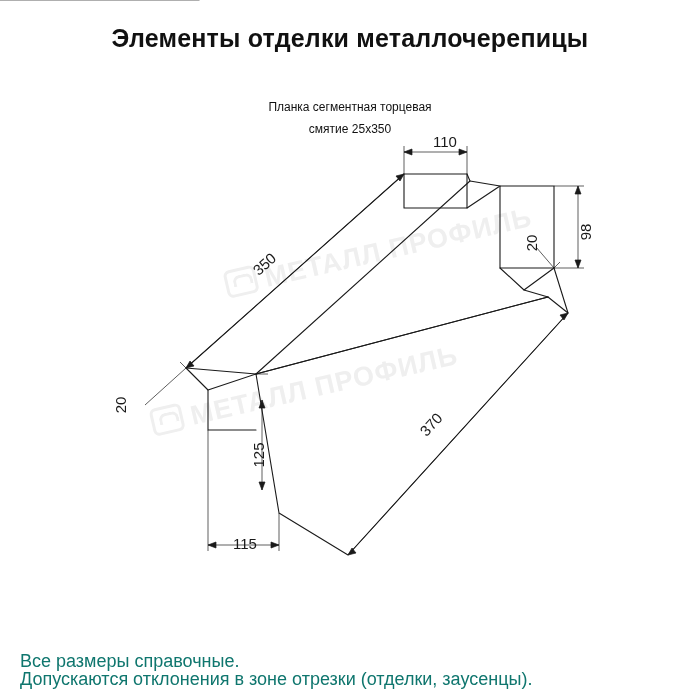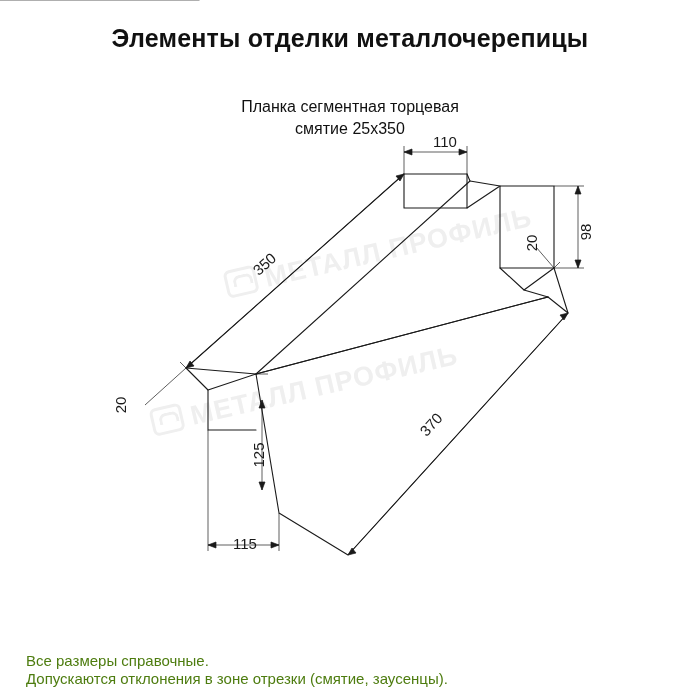--- a/index.html
+++ b/index.html
@@ -30,38 +30,38 @@
     font-weight: bold;
     letter-spacing: 0.2px;
     color: #111;
   }
   .subtitle {
     position: absolute;
     top: 96px;
     left: 0;
     width: 700px;
     text-align: center;
-    font-size: 16px;
+    font-size: 12px;
     line-height: 22px;
     color: #111;
   }
   .drawing {
     position: absolute;
     top: 0;
     left: 0;
     width: 700px;
     height: 700px;
   }
   .footnotes {
     position: absolute;
-    left: 26px;
+    left: 20px;
     bottom: 12px;
-    font-size: 15px;
+    font-size: 18px;
     line-height: 18px;
-    color: #4d7c0f;
+    color: #0f766e;
   }
   .watermark-layer {
     position: absolute;
     inset: 0;
     pointer-events: none;
   }
   .wm {
     position: absolute;
     color: #efefef;
     font-size: 27px;
@@ -180,16 +180,16 @@
       <text x="268" y="268" text-anchor="middle" transform="rotate(-42 268 268)">350</text>
       <text x="126" y="405" text-anchor="middle" transform="rotate(-90 126 405)">20</text>
       <text x="264" y="455" text-anchor="middle" transform="rotate(-90 264 455)">125</text>
       <text x="245" y="549" text-anchor="middle">115</text>
       <text x="435" y="428" text-anchor="middle" transform="rotate(-47 435 428)">370</text>
     </g>
   </svg>
 
   <div class="footnotes">
     <div>Все размеры справочные.</div>
-    <div>Допускаются отклонения в зоне отрезки (смятие, заусенцы).</div>
+    <div>Допускаются отклонения в зоне отрезки (отделки, заусенцы).</div>
   </div>
 
 </div>
 
 </body></html>

